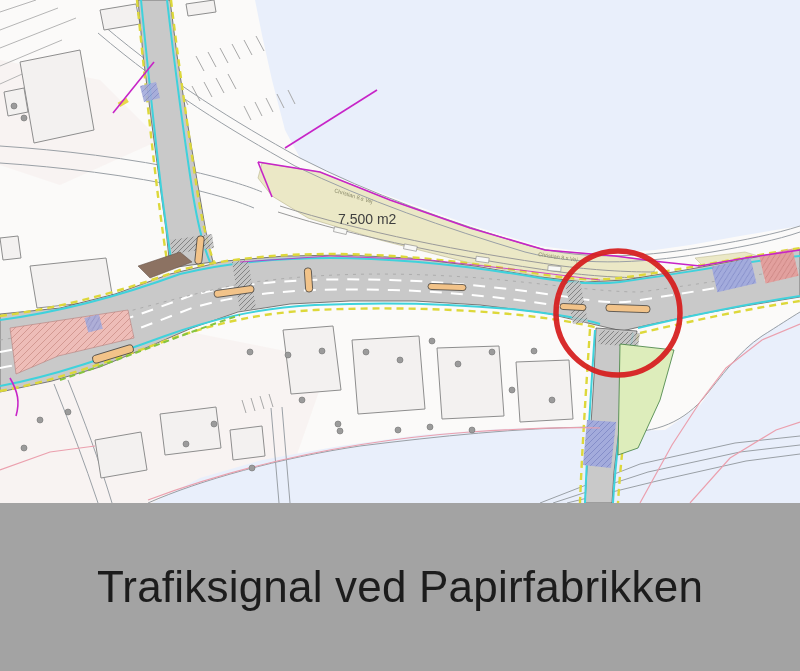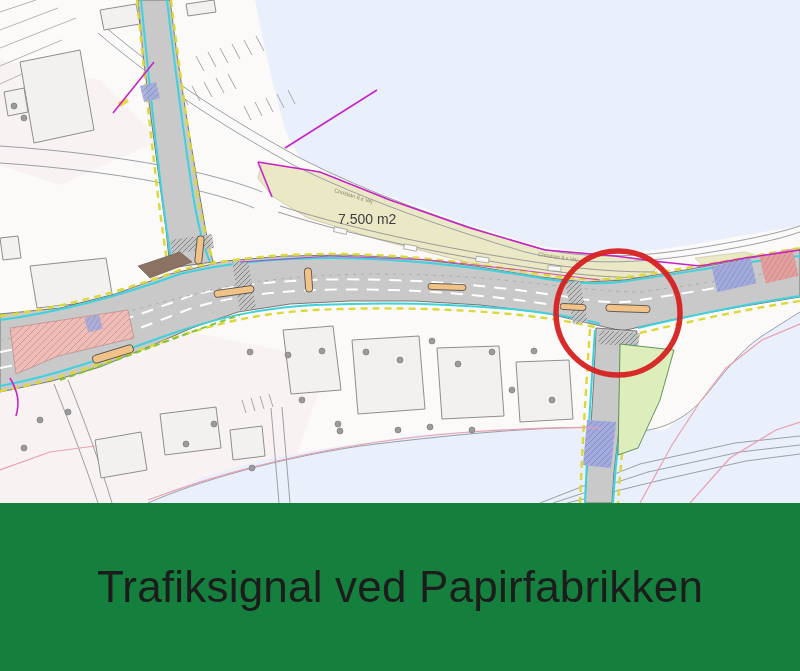--- a/index.html
+++ b/index.html
@@ -4,21 +4,21 @@
 <style>
   html,body{margin:0;padding:0;background:#ffffff;}
   .screenshot{
     position:relative;width:800px;height:671px;overflow:hidden;
     font-family:"Liberation Sans", sans-serif;background:#ffffff;
   }
   .map-wrap{position:absolute;top:0;left:0;width:800px;height:503px;background:#fbfaf9;}
   .map-wrap svg{display:block;}
   .banner{
     position:absolute;left:0;top:503px;width:800px;height:168px;
-    background:#15803d;color:#1c1c1c;
+    background:#a3a3a3;color:#1c1c1c;
     display:flex;flex-direction:column;align-items:center;justify-content:center;
     gap:0;
   }
   .banner .line{
     font-size:44px;line-height:1.15;font-weight:500;letter-spacing:0.2px;
     white-space:nowrap;
   }
 </style>
 </head>
 <body>

